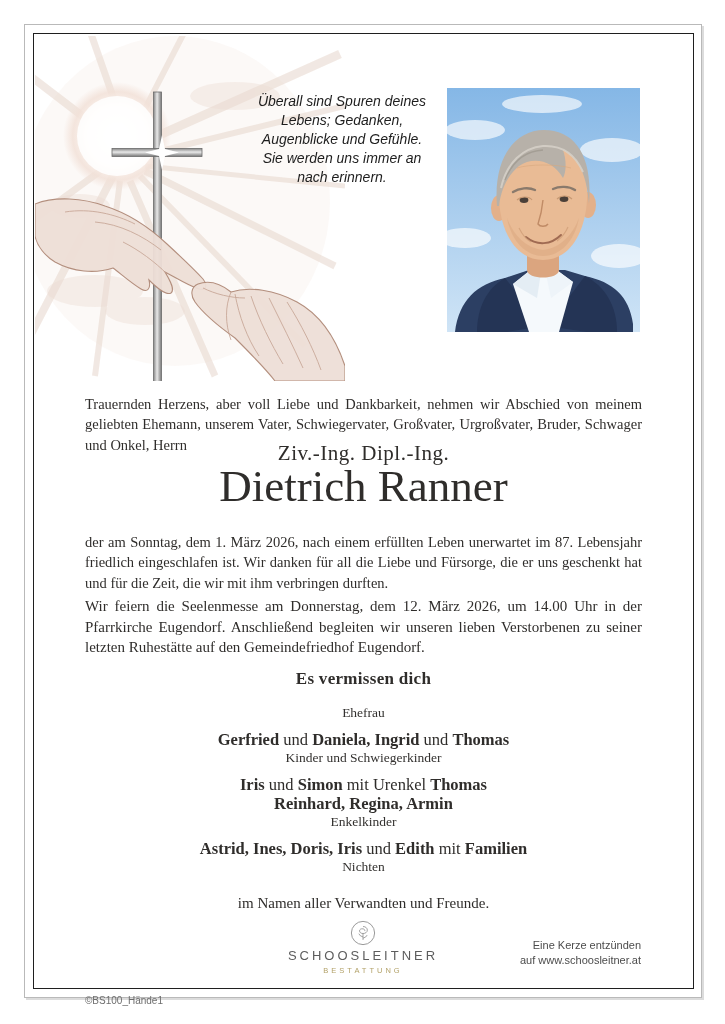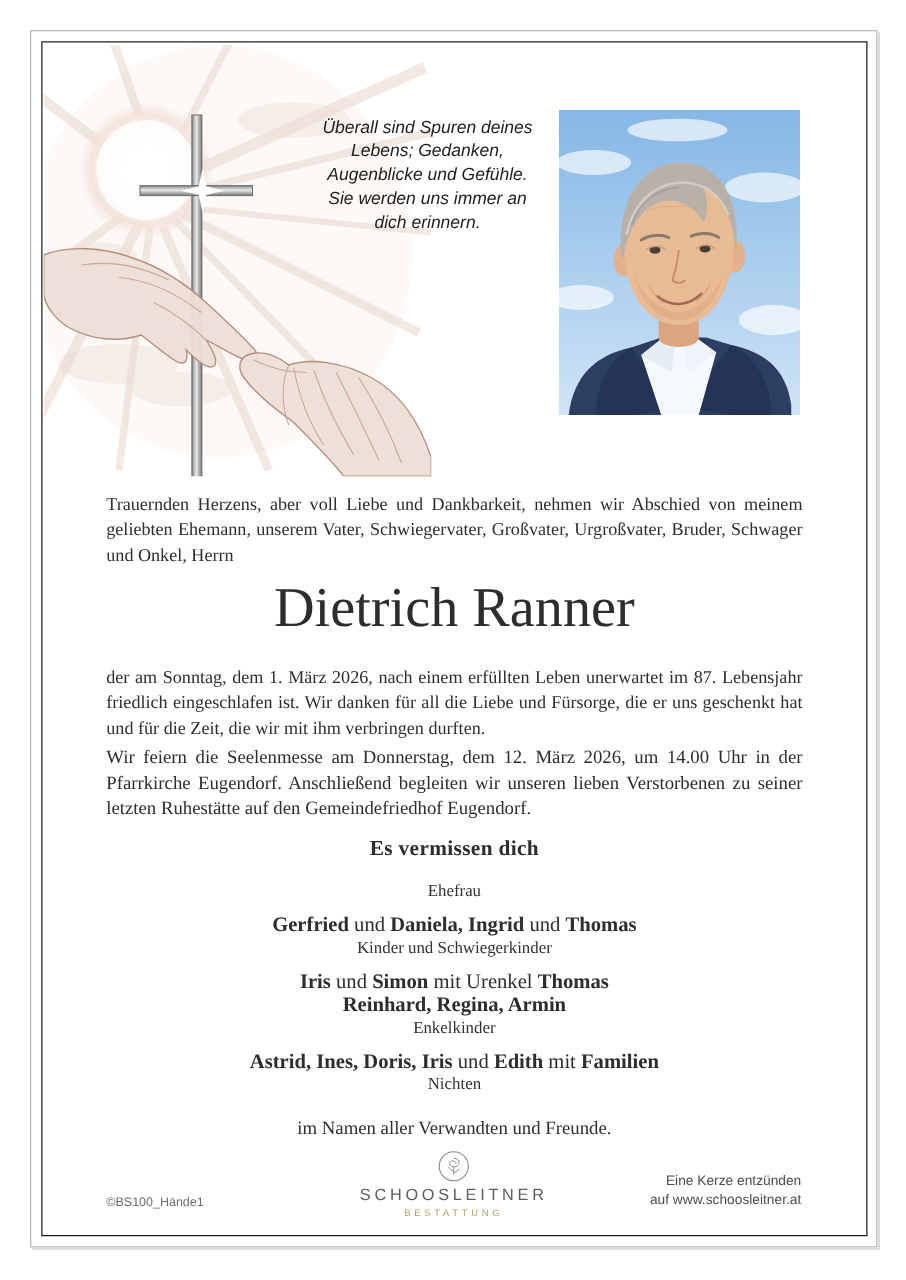--- a/index.html
+++ b/index.html
@@ -24,21 +24,21 @@
         font-size:14.5px;line-height:20.5px;}
   .para3{position:absolute;left:85px;top:581px;width:557px;text-align:justify;
         font-size:15px;line-height:20.5px;}
   .names-col{position:absolute;left:85px;top:641px;width:557px;text-align:center;margin-top:28px;}
   .miss-heading{font-size:17px;font-weight:bold;margin-bottom:15px;letter-spacing:.3px;}
   .group{margin-bottom:9px;}
   .nline{font-size:16.5px;line-height:19px;}
   .nline .b{font-weight:bold;}
   .rel{font-size:13.5px;line-height:17px;color:#33312f;}
   .closing{position:absolute;left:85px;top:895px;width:557px;text-align:center;font-size:15px;}
-  .credit{position:absolute;left:85px;top:957px;font-family:"Liberation Sans", sans-serif;
+  .credit{position:absolute;left:85px;top:995px;font-family:"Liberation Sans", sans-serif;
         font-size:10px;color:#6e6e6e;}
   .logo{position:absolute;left:285px;top:920px;width:156px;text-align:center;}
   .logo .flower{display:block;margin:0 auto 2px auto;}
   .brand{font-family:"Liberation Sans", sans-serif;font-size:13px;letter-spacing:3px;
         color:#5d5d5d;white-space:nowrap;}
   .tagline{font-family:"Liberation Sans", sans-serif;font-size:7.5px;letter-spacing:3px;
         color:#b3a269;margin-top:3px;white-space:nowrap;}
   .candle{position:absolute;right:84px;top:938px;text-align:right;
         font-family:"Liberation Sans", sans-serif;font-size:11px;line-height:15px;color:#4c4c4c;}
 </style>
@@ -112,21 +112,21 @@
         <path d="M196 256 C190 270 190 288 196 304"></path>
       </g>
     </g>
   </svg>
 
   <div class="quote">
     <div>Überall sind Spuren deines</div>
     <div>Lebens; Gedanken,</div>
     <div>Augenblicke und Gefühle.</div>
     <div>Sie werden uns immer an</div>
-    <div>dich erinnern.</div>
+    <div>nach erinnern.</div>
   </div>
 
   <svg class="portrait" viewBox="0 0 193 244" xmlns="http://www.w3.org/2000/svg">
     <defs>
       <linearGradient id="sky" x1="0" y1="0" x2="0" y2="1">
         <stop offset="0%" stop-color="#85b7e6"></stop>
         <stop offset="100%" stop-color="#cfe4f6"></stop>
       </linearGradient>
     </defs>
     <rect x="0" y="0" width="193" height="244" fill="url(#sky)"></rect>
@@ -160,20 +160,21 @@
       <path d="M110 111 C114 107 121 107 125 111" stroke="#c89a74" stroke-width="1.2" fill="none"></path>
       <path d="M96 112 C95 122 93 130 91 136 C93 139 99 139 101 136" stroke="#c08b66" stroke-width="1.4" fill="none"></path>
       <path d="M79 149 C90 158 104 157 114 147" stroke="#a06b52" stroke-width="2" fill="none" stroke-linecap="round"></path>
       <path d="M72 140 C76 148 80 152 84 154" stroke="#cf9d77" stroke-width="1.1" fill="none" opacity="0.8"></path>
       <path d="M121 139 C118 146 114 150 110 153" stroke="#cf9d77" stroke-width="1.1" fill="none" opacity="0.8"></path>
       <path d="M70 80 C82 76 110 76 124 80" stroke="#d7a87f" stroke-width="1" fill="none" opacity="0.6"></path>
     </g>
   </svg>
 
   <p class="intro">Trauernden Herzens, aber voll Liebe und Dankbarkeit, nehmen wir Abschied von meinem geliebten Ehemann, unserem Vater, Schwiegervater, Großvater, Urgroßvater, Bruder, Schwager und Onkel, Herrn</p>
+  <div class="dtitle">Ziv.-Ing. Dipl.-Ing.</div>
   <div class="dname">Dietrich Ranner</div>
   <p class="para2">der am Sonntag, dem 1. März 2026, nach einem erfüllten Leben unerwartet im 87. Lebensjahr friedlich eingeschlafen ist. Wir danken für all die Liebe und Fürsorge, die er uns geschenkt hat und für die Zeit, die wir mit ihm verbringen durften.</p>
   <p class="para3">Wir feiern die Seelenmesse am Donnerstag, dem 12. März 2026, um 14.00 Uhr in der Pfarrkirche Eugendorf. Anschließend begleiten wir unseren lieben Verstorbenen zu seiner letzten Ruhestätte auf den Gemeindefriedhof Eugendorf.</p>
 
   <div class="names-col">
     <div class="miss-heading">Es vermissen dich</div>
 
     <div class="group">
       <div class="rel">Ehefrau</div>
     </div>

